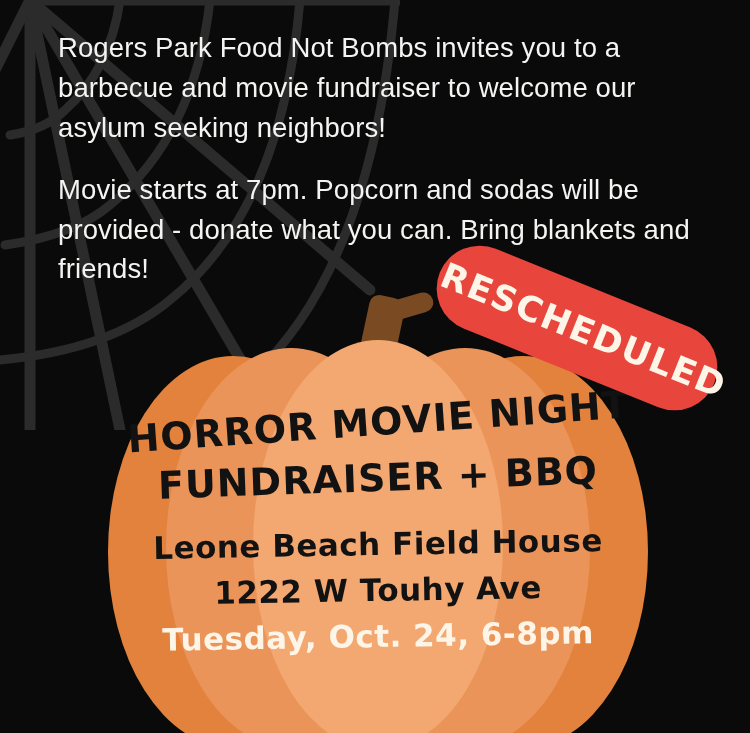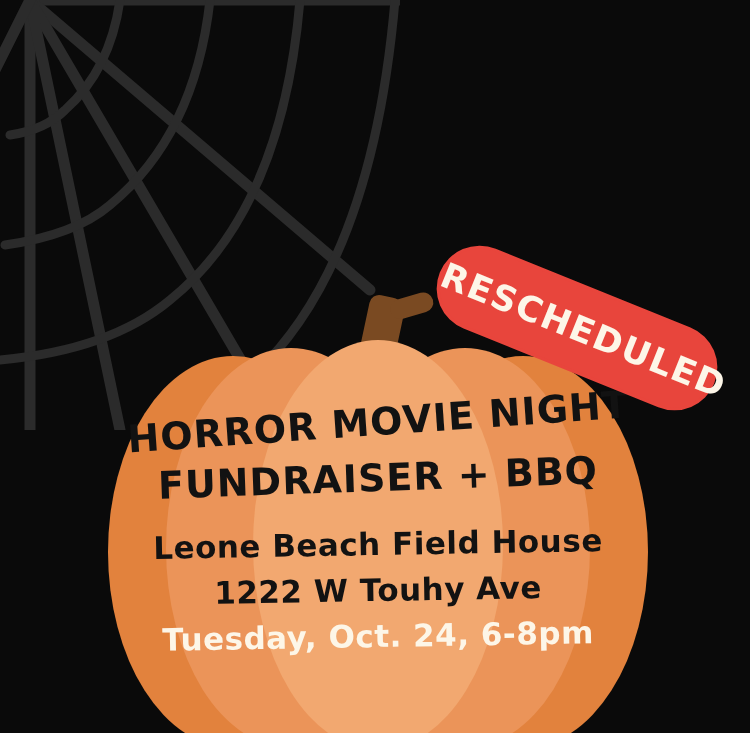--- a/index.html
+++ b/index.html
@@ -166,20 +166,22 @@
     </g>
     <g stroke="#2b2b2b" stroke-width="9" fill="none" stroke-linecap="round">
       <path d="M150 40 Q140 110 95 150 Q75 170 40 175"></path>
       <path d="M240 40 Q225 175 140 245 Q105 275 35 285"></path>
       <path d="M330 40 Q312 250 200 340 Q140 390 30 400"></path>
       <path d="M425 40 Q400 330 260 435 Q180 495 25 505"></path>
     </g>
   </svg>
 
   <div class="intro">
+    <p>Rogers Park Food Not Bombs invites you to a barbecue and movie fundraiser to welcome our asylum seeking neighbors!</p>
+    <p>Movie starts at 7pm. Popcorn and sodas will be provided - donate what you can.  Bring blankets and friends!</p>
   </div>
 
   <div class="pumpkin-wrap">
     <div class="stem"></div>
     <div class="lobe outer-l"></div>
     <div class="lobe outer-r"></div>
     <div class="lobe mid-l"></div>
     <div class="lobe mid-r"></div>
     <div class="lobe center"></div>
 

